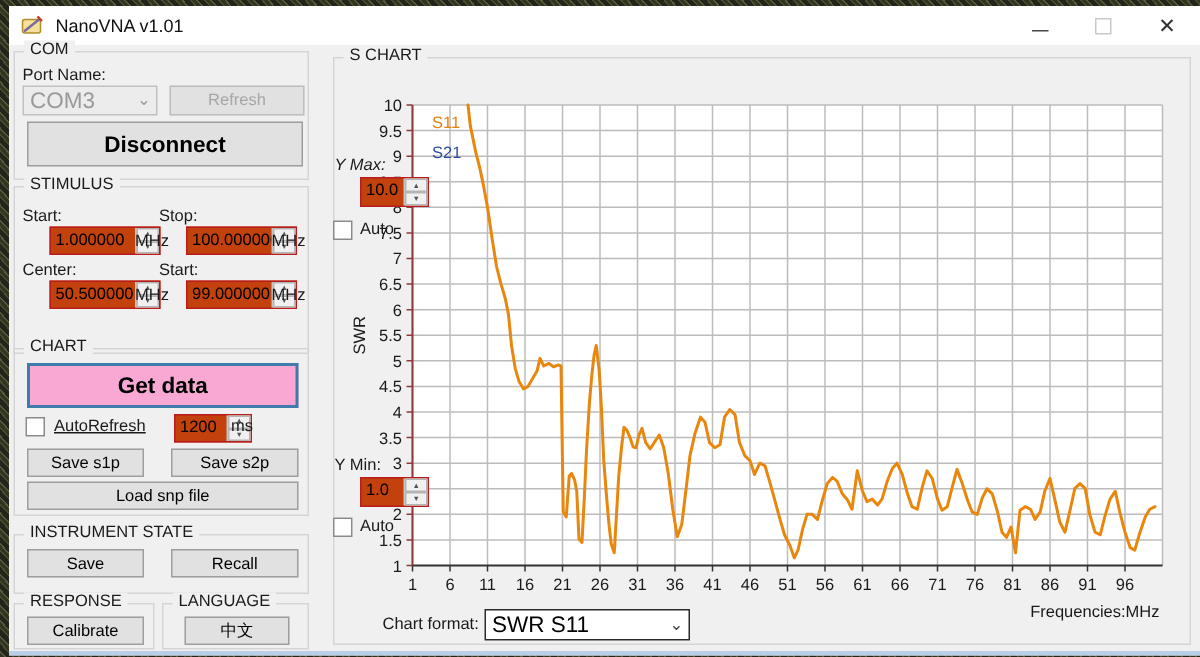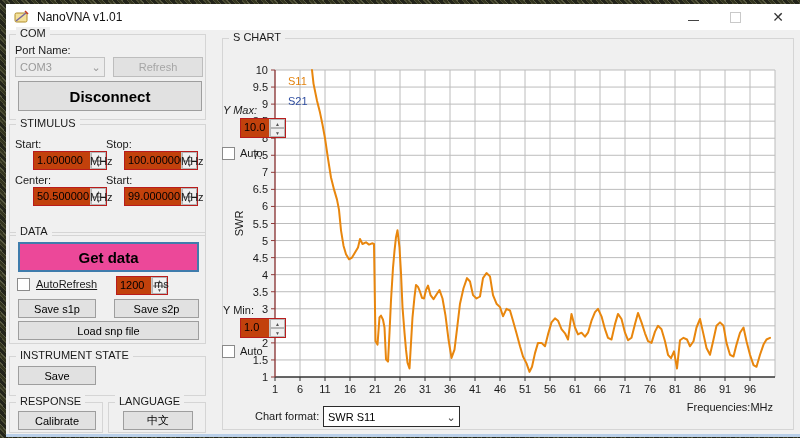--- a/index.html
+++ b/index.html
@@ -24,24 +24,24 @@
   .group{position:absolute;border:1px solid #d5d5d5;background:transparent;box-sizing:border-box;}
   .glabel{position:absolute;top:-8px;left:6px;background:#f0f0f0;padding:0 4px;font-size:11px;color:#1a1a1a;white-space:nowrap;}
 
   .lbl{position:absolute;font-size:11px;color:#1a1a1a;white-space:nowrap;}
   .btn{
     position:absolute;background:#e1e1e1;border:1px solid #9e9e9e;box-sizing:border-box;
     display:flex;align-items:center;justify-content:center;font-size:11px;color:#000;white-space:nowrap;
   }
   .btn.disabled{color:#a6a6a6;border-color:#bdbdbd;}
   .btn.big{font-size:15px;font-weight:bold;}
-  .btn.primary{border:2px solid #3f7cac;background:#ec4899;}
+  .btn.primary{border:2px solid #3f7cac;background:#f9a8d4;}
 
   .combo{position:absolute;box-sizing:border-box;border:1px solid #7a7a7a;background:#fff;display:flex;align-items:center;}
-  .combo .cval{flex:1;font-size:11px;padding:0 4px;overflow:hidden;white-space:nowrap;color:#000;}
+  .combo .cval{flex:1;font-size:15px;padding:0 4px;overflow:hidden;white-space:nowrap;color:#000;}
   .combo .chev{width:16px;text-align:center;font-size:11px;color:#444;line-height:10px;}
   .combo.disabled{background:#ececec;border-color:#c2c2c2;}
   .combo.disabled .cval,.combo.disabled .chev{color:#9a9a9a;}
 
   .spin{position:absolute;box-sizing:border-box;height:19px;border:1px solid #b91c1c;background:#c2410c;display:flex;margin-left:20px;}
   .spinval{flex:1;font-size:11px;padding:2px 1px 0 3px;overflow:hidden;white-space:nowrap;color:#000;}
   .arrows{width:15px;display:flex;flex-direction:column;border-left:1px solid #c6c6c6;}
   .ar{flex:1;font-size:5px;display:flex;align-items:center;justify-content:center;background:#f0f0f0;border:1px solid #b5b5b5;color:#555;box-sizing:border-box;}
 
   .cb{position:absolute;width:13px;height:13px;background:#fff;border:1px solid #8a8a8a;box-sizing:border-box;}
@@ -123,21 +123,21 @@
       <span class="spinval">99.000000</span>
       <span class="arrows">
           <span class="ar">▲</span>
           <span class="ar">▼</span>
         </span>
     </div>
     <span class="lbl" style="left:171px;top:66px;">MHz</span>
   </div>
 
   <div class="group" style="left:3px;top:228px;width:197px;height:112px;">
-    <span class="glabel">DATA</span>
+    <span class="glabel">CHART</span>
     <div class="btn big primary" style="left:8px;top:9px;width:181px;height:30px;">
       <span>Get data</span>
     </div>
     <div class="cb" style="left:7px;top:45px;"></div>
     <span class="lbl" style="left:26px;top:45px;text-decoration:underline;">AutoRefresh</span>
     <div class="spin" style="left:86px;top:43px;width:52px;">
       <span class="spinval">1200</span>
       <span class="arrows">
           <span class="ar">▲</span>
           <span class="ar">▼</span>
@@ -152,20 +152,23 @@
     </div>
     <div class="btn" style="left:8px;top:88px;width:181px;height:19px;">
       <span>Load snp file</span>
     </div>
   </div>
 
   <div class="group" style="left:3px;top:352px;width:197px;height:40px;">
     <span class="glabel">INSTRUMENT STATE</span>
     <div class="btn" style="left:8px;top:9px;width:78px;height:19px;">
       <span>Save</span>
+    </div>
+    <div class="btn" style="left:104px;top:9px;width:85px;height:19px;">
+      <span>Recall</span>
     </div>
   </div>
 
   <div class="group" style="left:3px;top:398px;width:94px;height:31px;">
     <span class="glabel">RESPONSE</span>
     <div class="btn" style="left:8px;top:8px;width:78px;height:19px;">
       <span>Calibrate</span>
     </div>
   </div>
 

